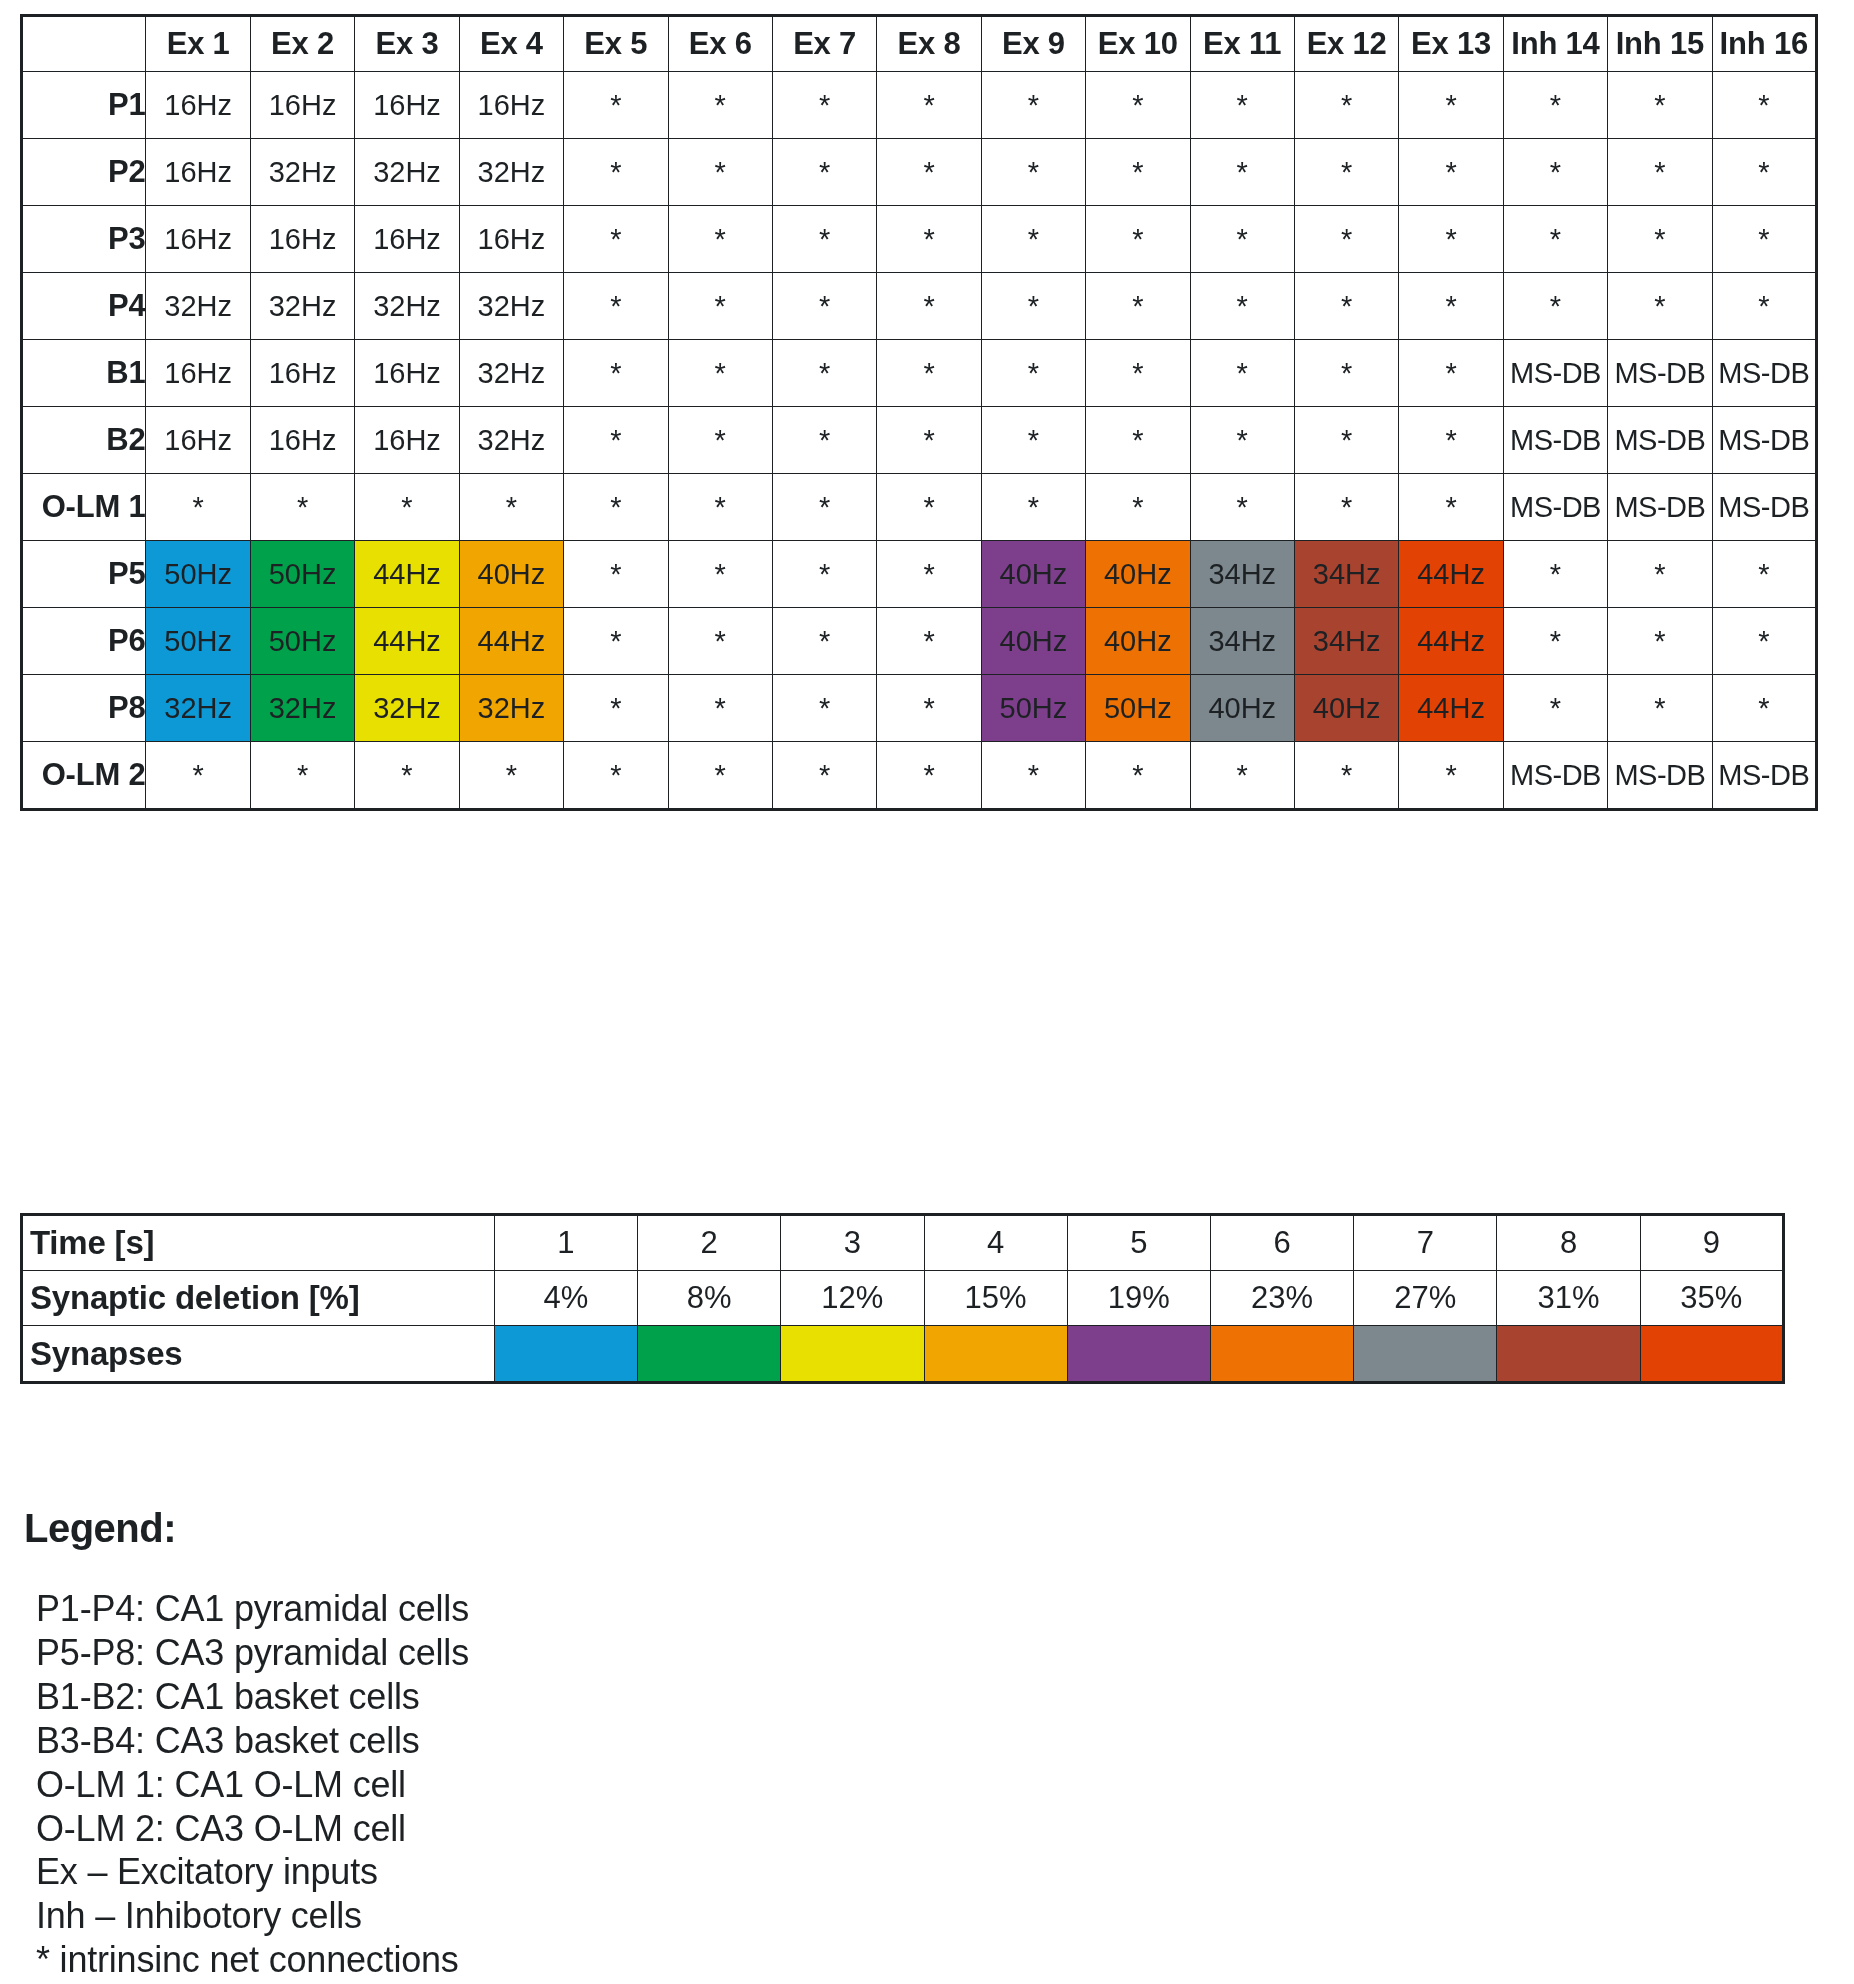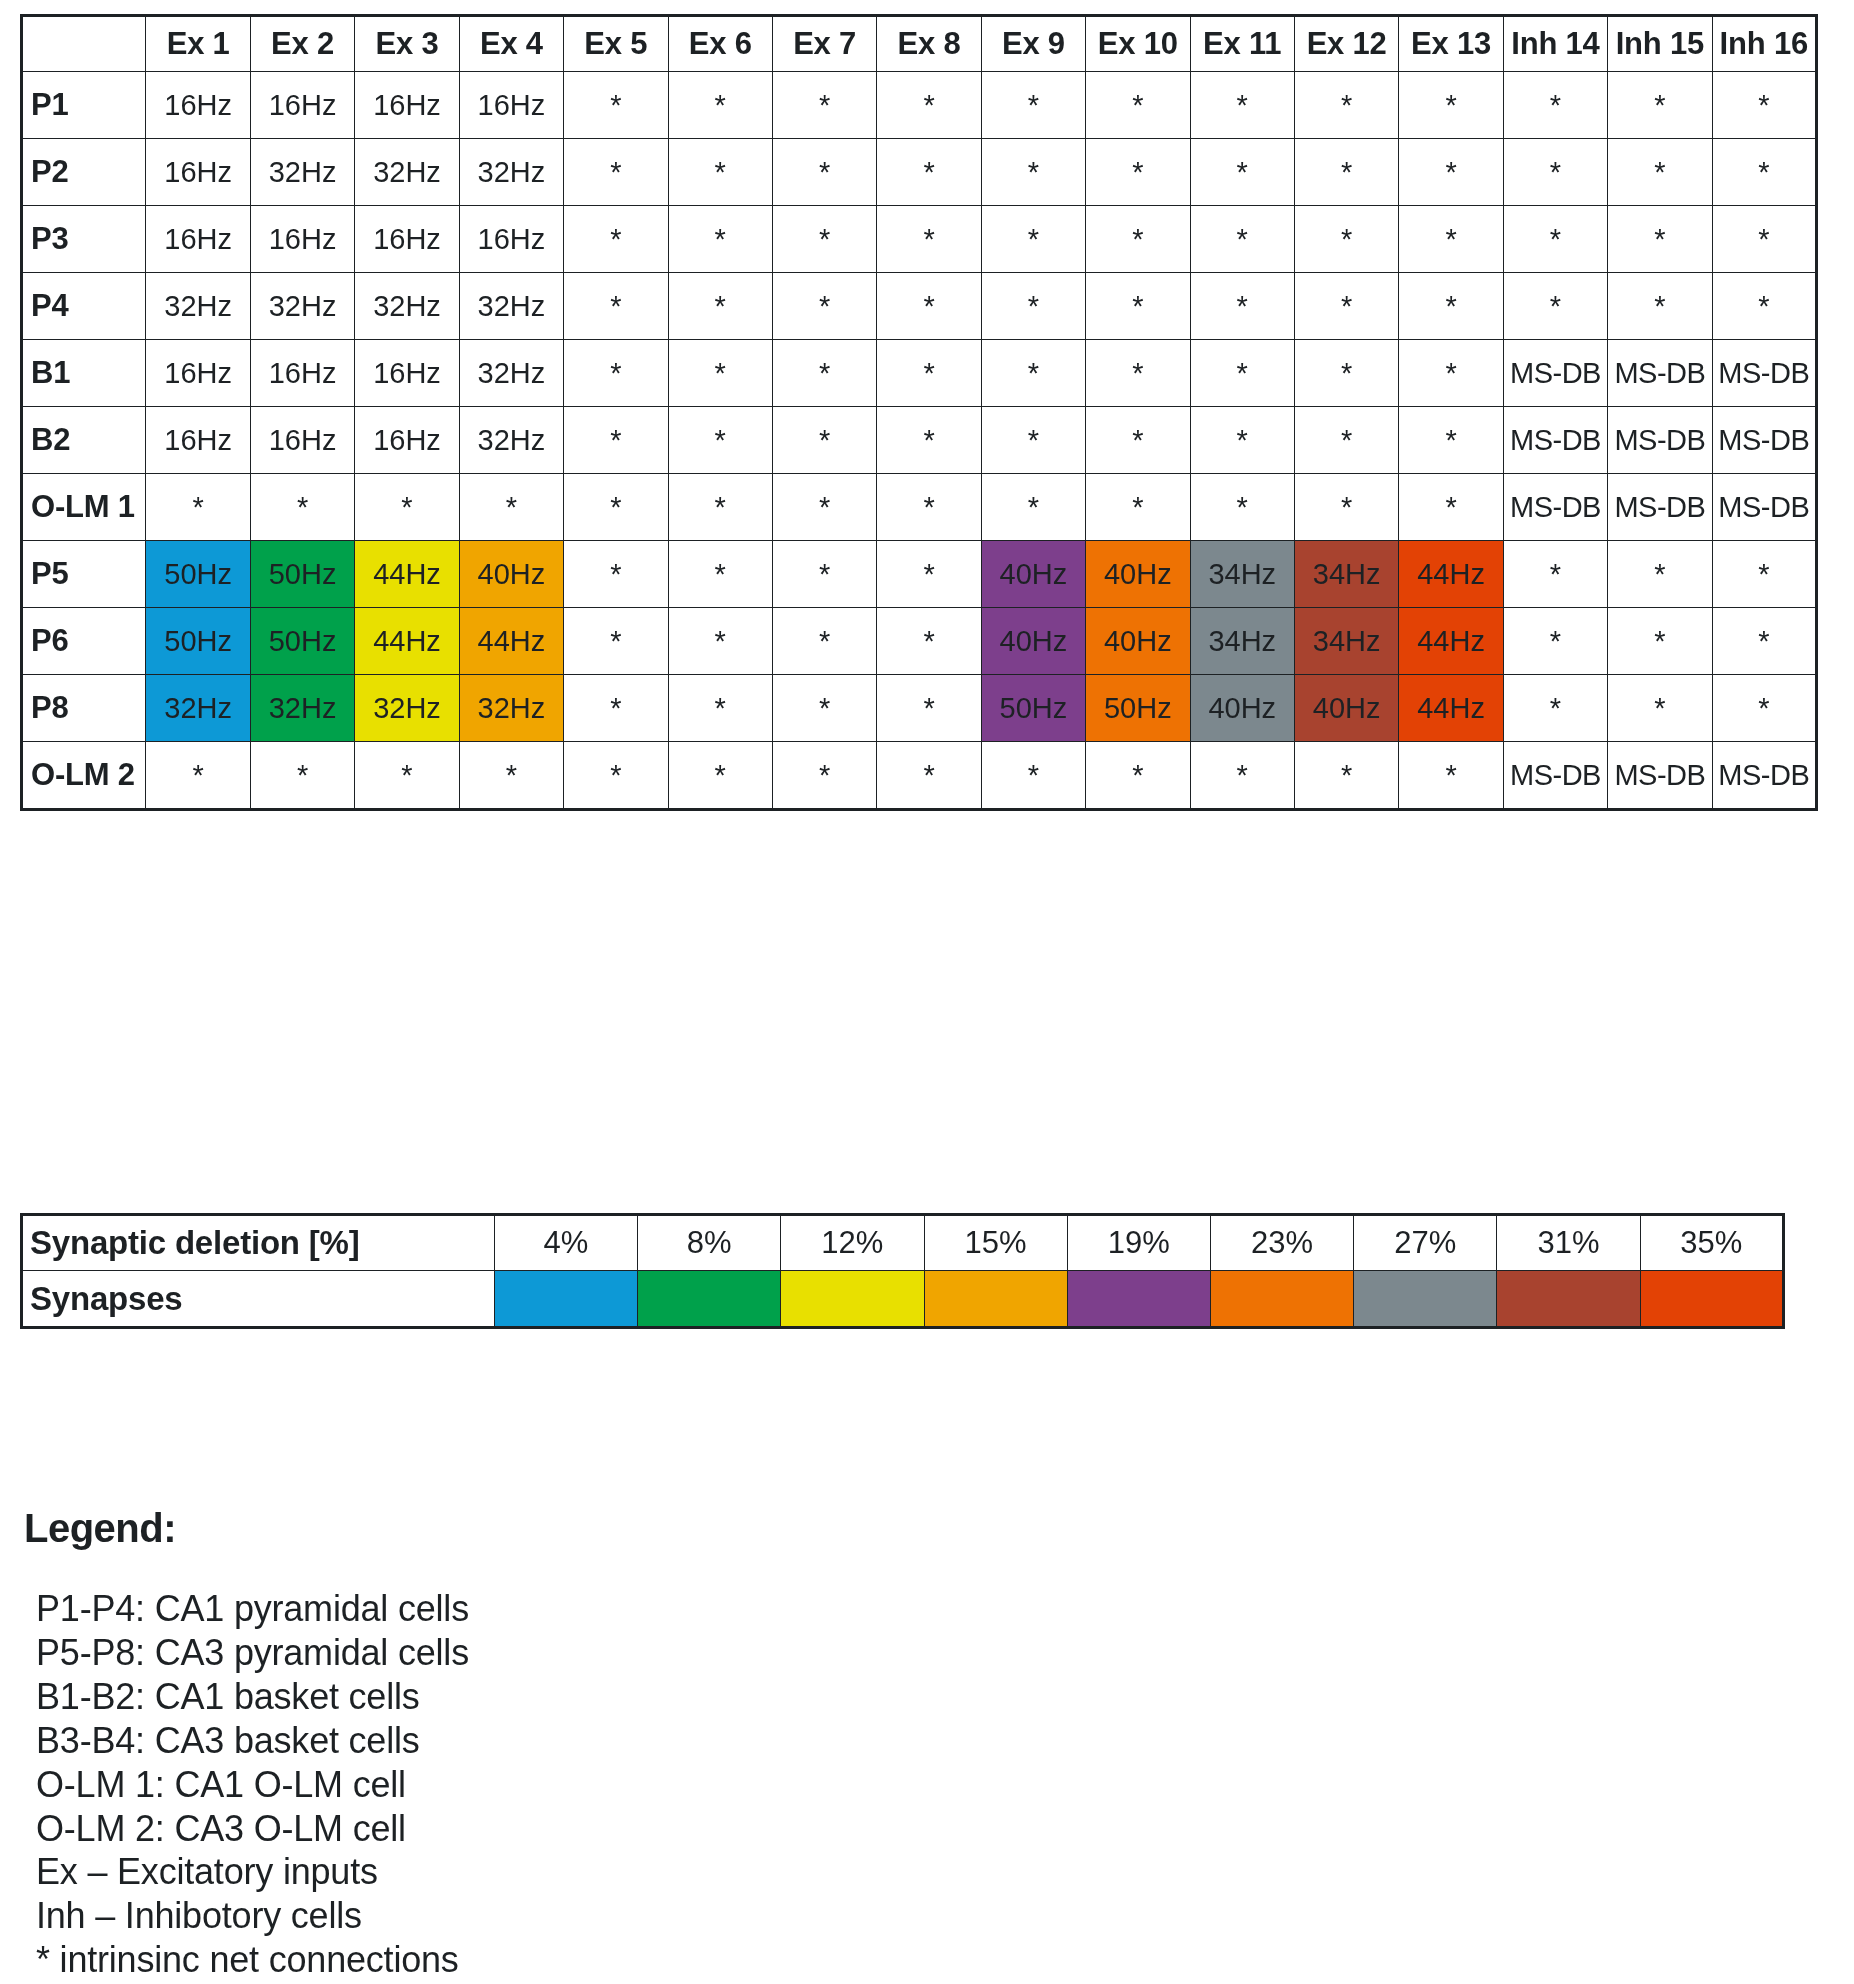--- a/index.html
+++ b/index.html
@@ -48,21 +48,21 @@
     letter-spacing: -0.2px;
   }
   #main-table thead th.rowlabel-head { }
   #main-table tbody td {
     height: 66px;
     font-size: 29px;
   }
   #main-table tbody td.rowlabel {
     font-weight: bold;
     font-size: 31px;
-    text-align: left;
+    text-align: right;
     padding-left: 8px;
     white-space: nowrap;
     letter-spacing: -0.2px;
   }
   #main-table tbody td.star {
     font-size: 29px;
     line-height: 1;
   }
   #main-table tbody td.msdb {
     font-size: 29px;
@@ -401,20 +401,32 @@
         <col class="bc-data">
         <col class="bc-data">
         <col class="bc-data">
         <col class="bc-data">
         <col class="bc-data">
         <col class="bc-data">
         <col class="bc-data">
         <col class="bc-data">
       </colgroup>
     <tbody id="bottom-body">
+        <tr class="r-time">
+          <td class="blabel">Time [s]</td>
+          <td>1</td>
+          <td>2</td>
+          <td>3</td>
+          <td>4</td>
+          <td>5</td>
+          <td>6</td>
+          <td>7</td>
+          <td>8</td>
+          <td>9</td>
+        </tr>
         <tr class="r-del">
           <td class="blabel">Synaptic deletion [%]</td>
           <td>4%</td>
           <td>8%</td>
           <td>12%</td>
           <td>15%</td>
           <td>19%</td>
           <td>23%</td>
           <td>27%</td>
           <td>31%</td>

